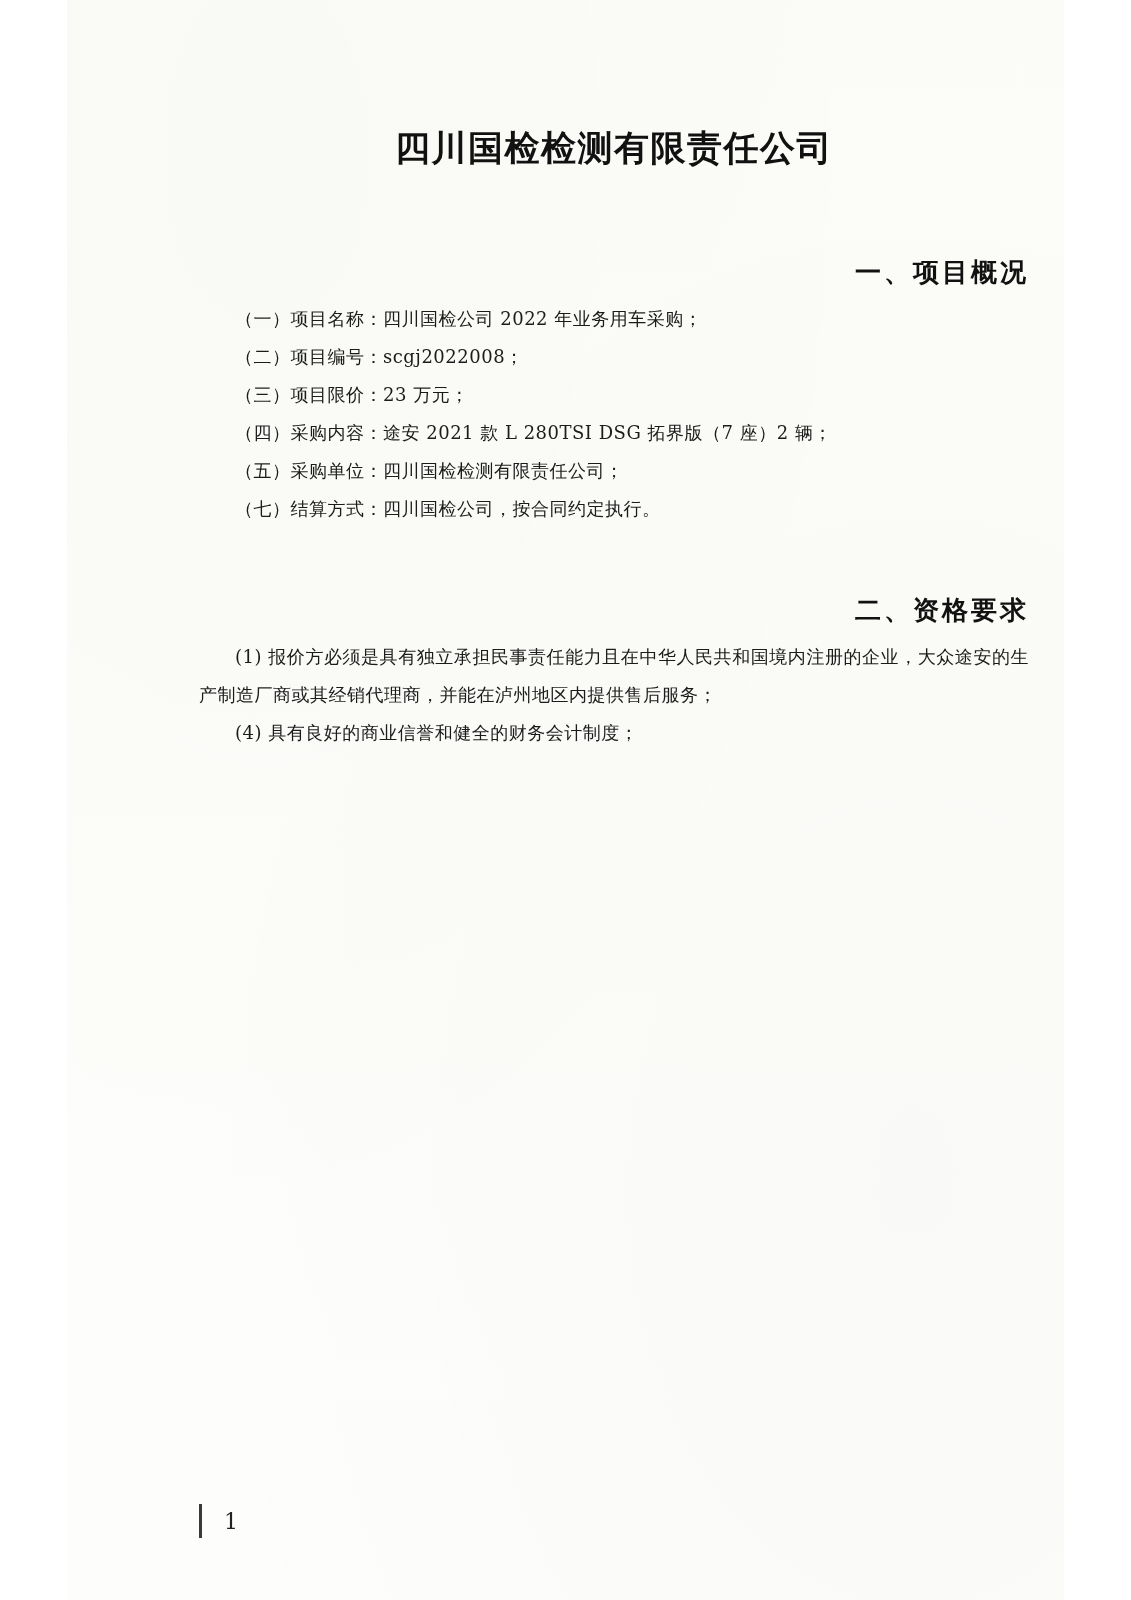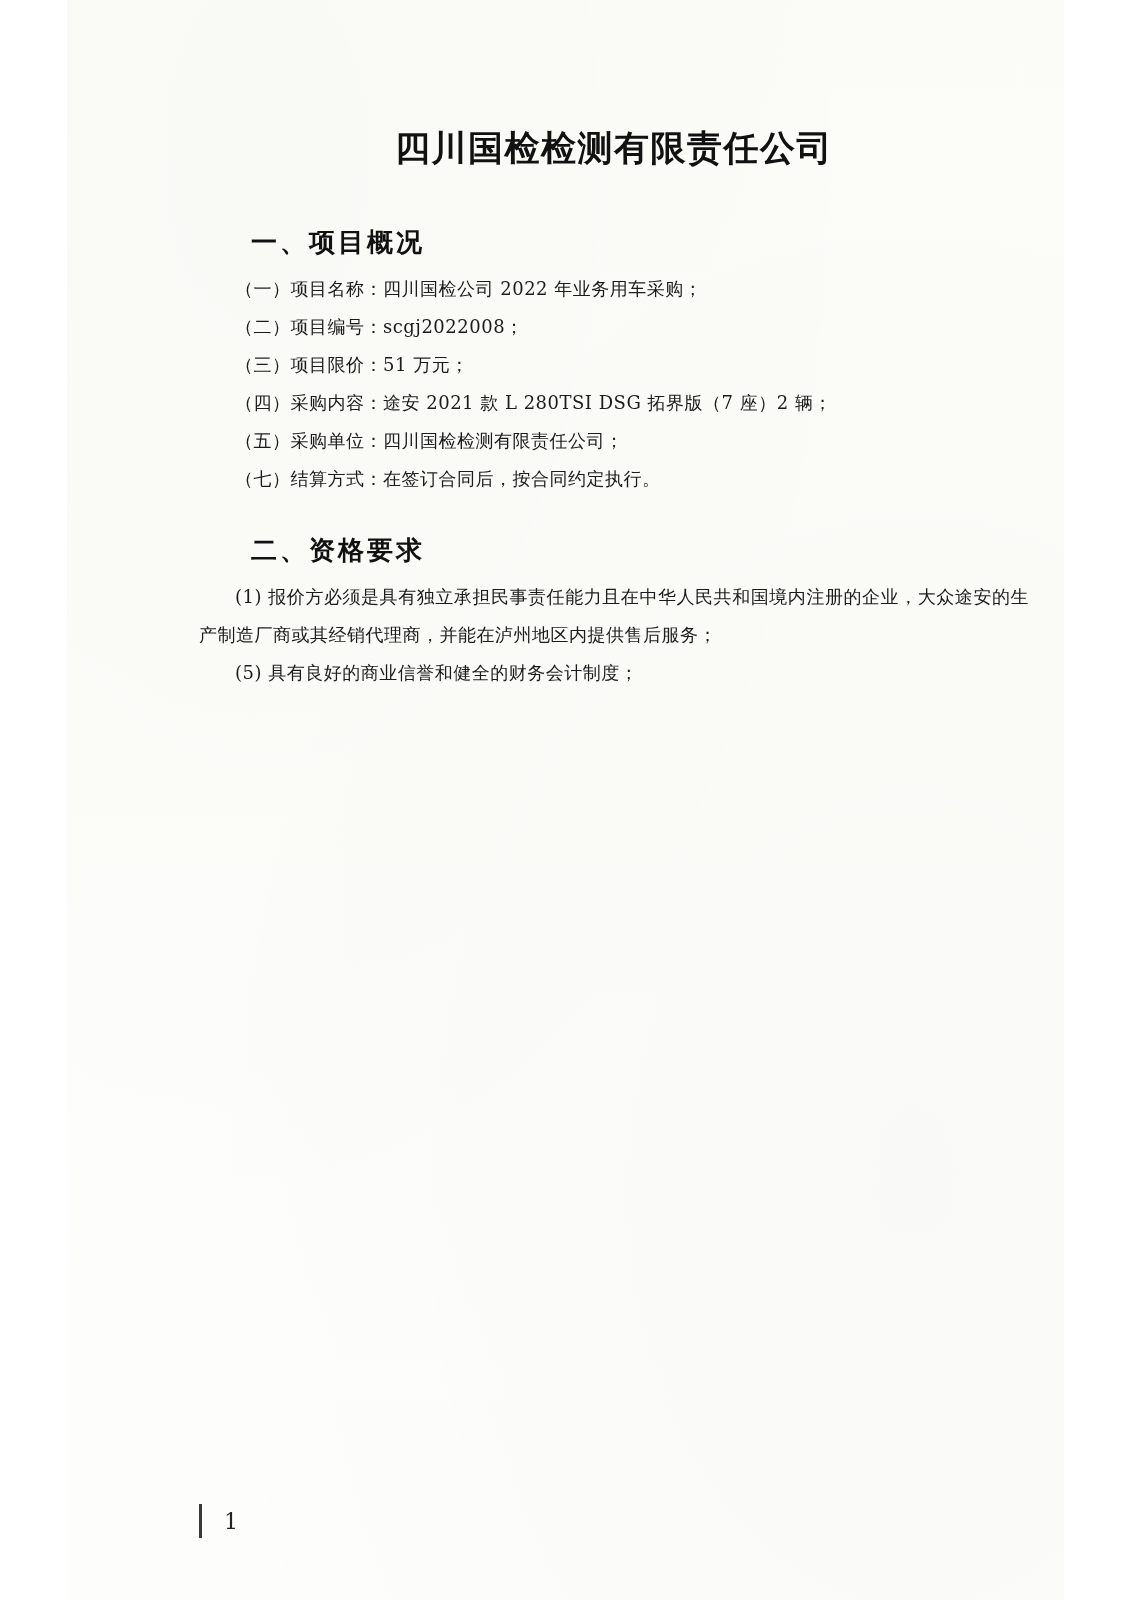--- a/index.html
+++ b/index.html
@@ -56,23 +56,24 @@
     margin: 0;
     text-align: justify;
     text-indent: 2em;
     color: #1b1b1b;
   }
   .section-heading {
     font-family: "DejaVu Sans", "Liberation Sans", serif;
     font-weight: bold;
     font-size: 26px;
     letter-spacing: 3px;
-    margin: 12px 0 10px 0;
+    margin: 42px 0 10px 0;
     text-indent: 2em;
     color: #111;
+    text-align: right;
   }
   ul.item-list {
     list-style: none;
     margin: 0;
     padding: 0;
   }
   ul.item-list li {
     font-size: 18px;
     line-height: 2.12;
     letter-spacing: 0.5px;
@@ -116,33 +117,33 @@
     </h1>
 
 
     <div class="spacer-md"></div>
 
     <h2 class="section-heading">一、项目概况</h2>
 
     <ul class="item-list">
       <li>（一）项目名称：四川国检公司 2022 年业务用车采购；</li>
       <li class="">（二）项目编号：scgj2022008；</li>
-      <li>（三）项目限价：51 万元；</li>
+      <li>（三）项目限价：23 万元；</li>
       <li>（四）采购内容：途安 2021 款 L 280TSI DSG 拓界版（7 座）2 辆；</li>
       <li>（五）采购单位：四川国检检测有限责任公司；</li>
-      <li>（七）结算方式：在签订合同后，按合同约定执行。</li>
+      <li>（七）结算方式：四川国检公司，按合同约定执行。</li>
     </ul>
 
     <div class="spacer-md"></div>
 
     <h2 class="section-heading">二、资格要求</h2>
 
     <ul class="item-list req-list">
       <li>(1) 报价方必须是具有独立承担民事责任能力且在中华人民共和国境内注册的企业，大众途安的生产制造厂商或其经销代理商，并能在泸州地区内提供售后服务；</li>
-      <li>(5) 具有良好的商业信誉和健全的财务会计制度；</li>
+      <li>(4) 具有良好的商业信誉和健全的财务会计制度；</li>
     </ul>
 
   </div>
 
   <div class="footer">
     <span class="rule"></span>
     <span class="page-num">1</span>
   </div>
 </div>
 

